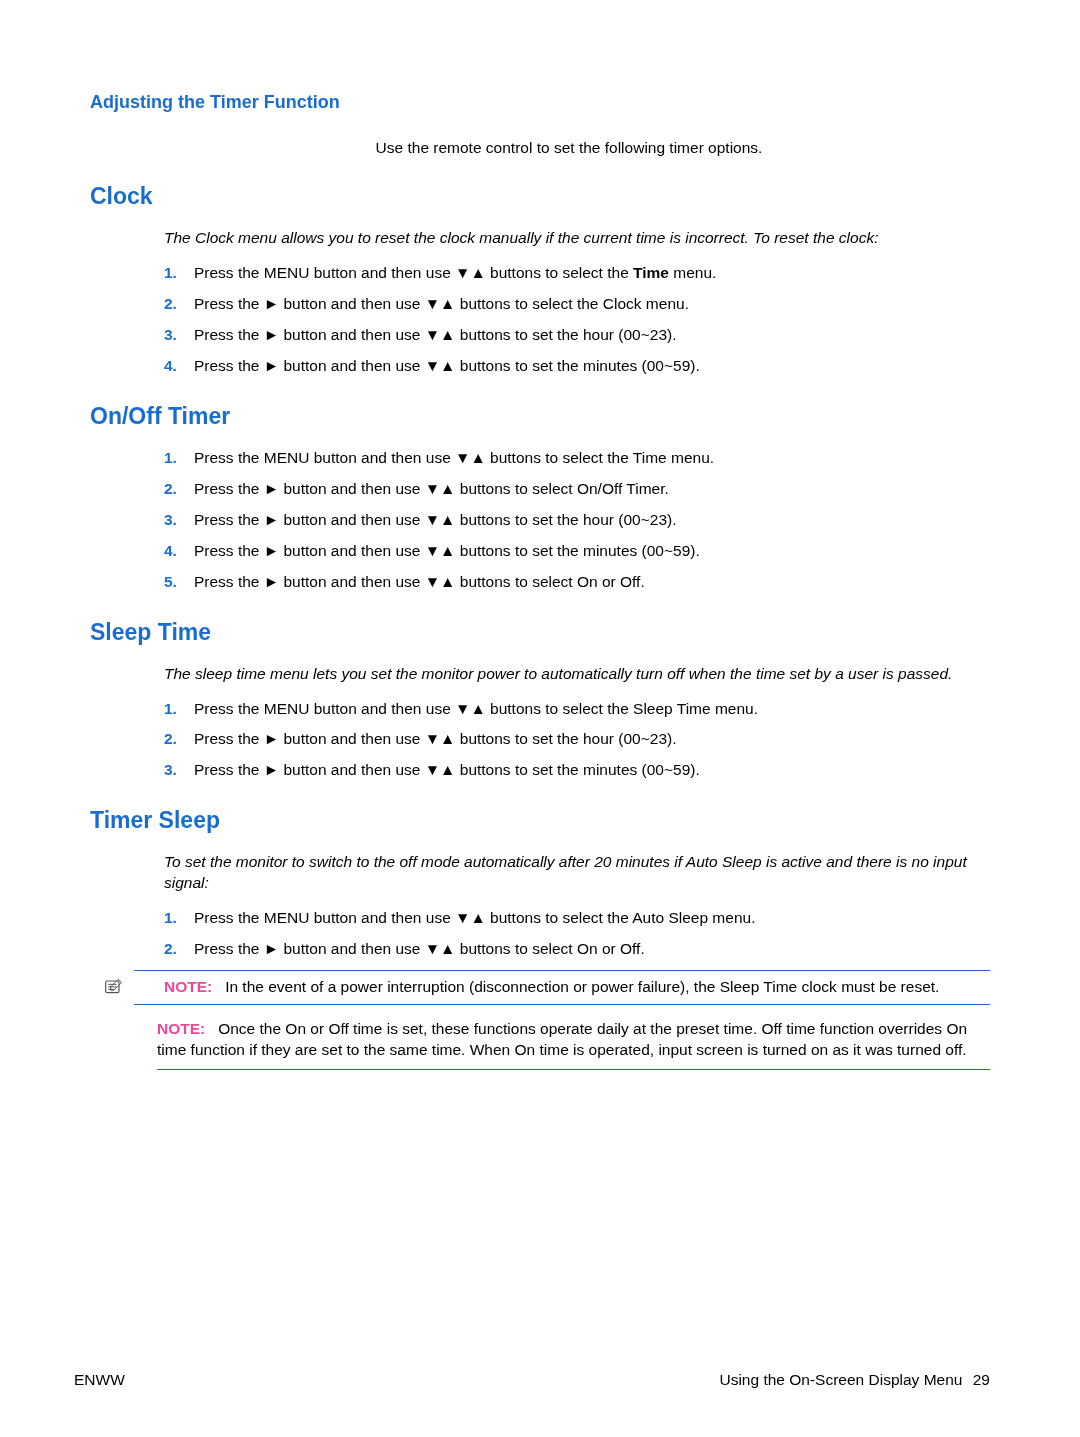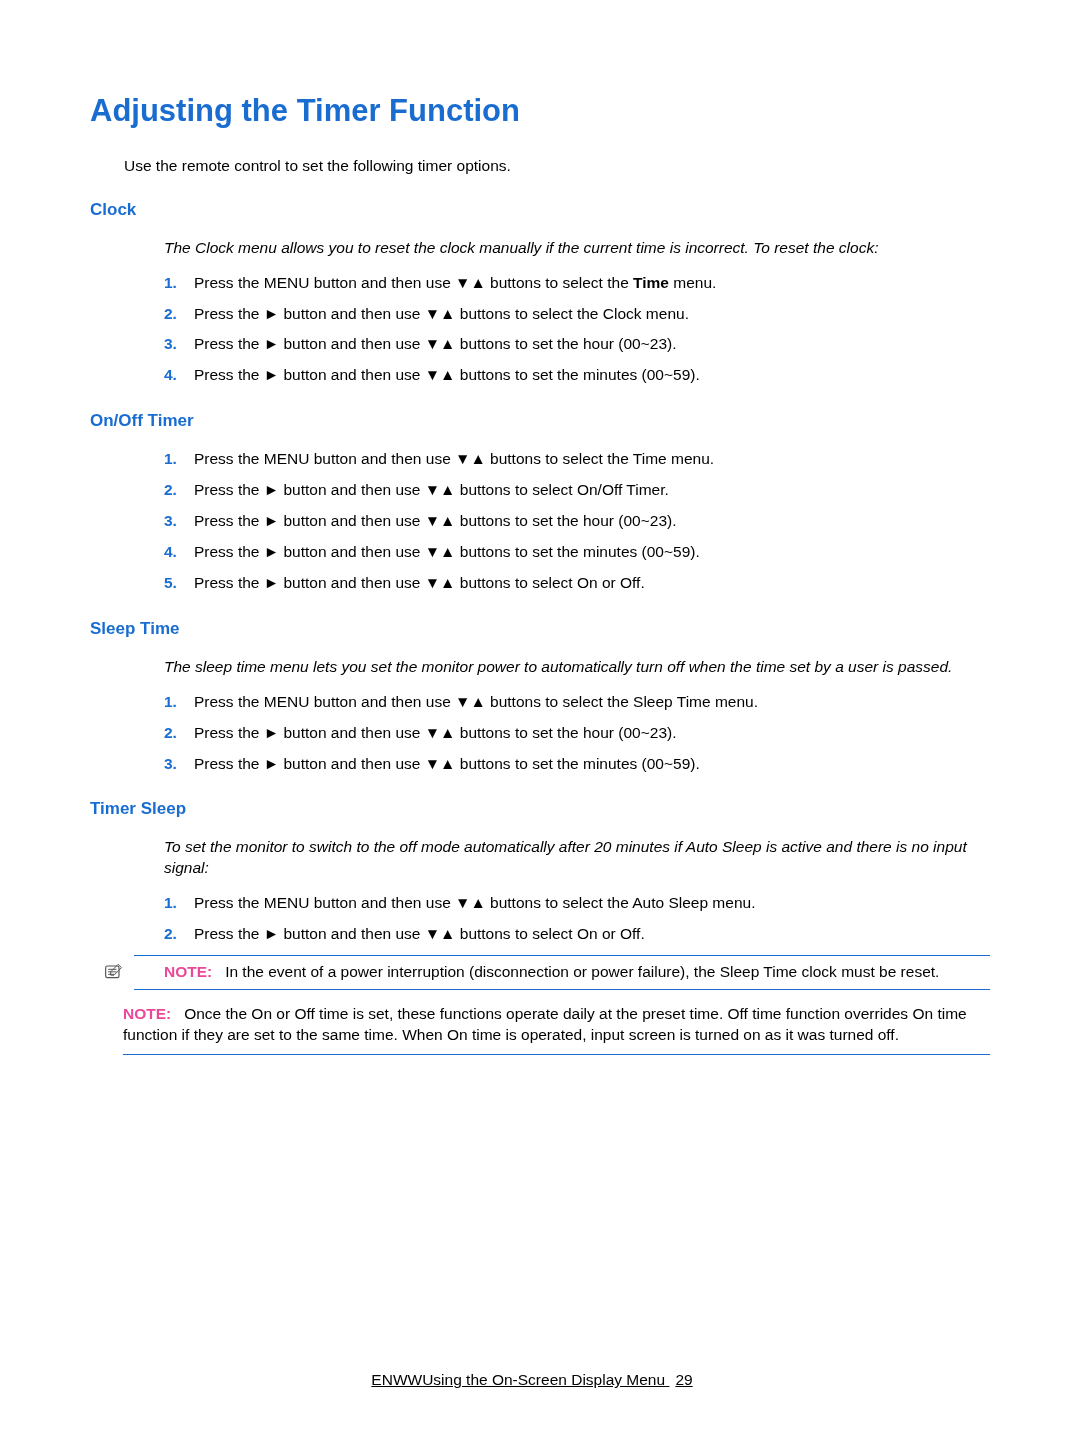--- a/index.html
+++ b/index.html
@@ -9,31 +9,32 @@
       color: #000;
       width: 1080px;
       height: 1437px;
       position: relative;
       padding: 90px 90px 60px 90px;
       font-size: 15.5px;
       line-height: 1.35;
     }
     .h1 {
       color: #1a6dd0;
-      font-size: 31px;
+      font-size: 18px;
       font-weight: bold;
       margin-bottom: 24px;
     }
     .intro {
-      margin-left: 34px;
+      margin-left: 58px;
       margin-bottom: 22px;
+      text-align: center;
     }
     .h2 {
       color: #1a6dd0;
-      font-size: 17px;
+      font-size: 23px;
       font-weight: bold;
       margin-bottom: 16px;
     }
     .section-body {
       margin-left: 74px;
       margin-bottom: 24px;
     }
     .desc {
       margin-bottom: 14px;
       font-style: italic;
@@ -54,21 +55,21 @@
     .note-box {
       margin-left: 44px;
       border-top: 1px solid #1a6dd0;
       border-bottom: 1px solid #1a6dd0;
       padding: 6px 0 6px 0;
       margin-bottom: 8px;
       position: relative;
       margin-top: 4px;
     }
     .note-box2 {
-      margin-left: 33px;
+      margin-left: 67px;
       border-bottom: 1px solid #1a6dd0;
       padding: 6px 0 8px 0;
     }
     .note-label {
       color: #ec4899;
       font-weight: bold;
     }
     .note-icon-wrap {
       position: absolute;
       left: -30px;
@@ -76,23 +77,22 @@
       display: flex;
       align-items: center;
     }
     .note-body { margin-left: 30px; }
     .footer {
       position: absolute;
       bottom: 46px;
       left: 74px;
       right: 90px;
       display: flex;
-      justify-content: center;
+      justify-content: space-between;
       font-size: 15.5px;
-      text-decoration: underline;
     }
     .page-num { margin-left: 6px; }
   </style>
 </head>
 <body>
 
 <div class="h1">Adjusting the Timer Function</div>
 <div class="intro">Use the remote control to set the following timer options.</div>
 
 <div class="h2">Clock</div>

